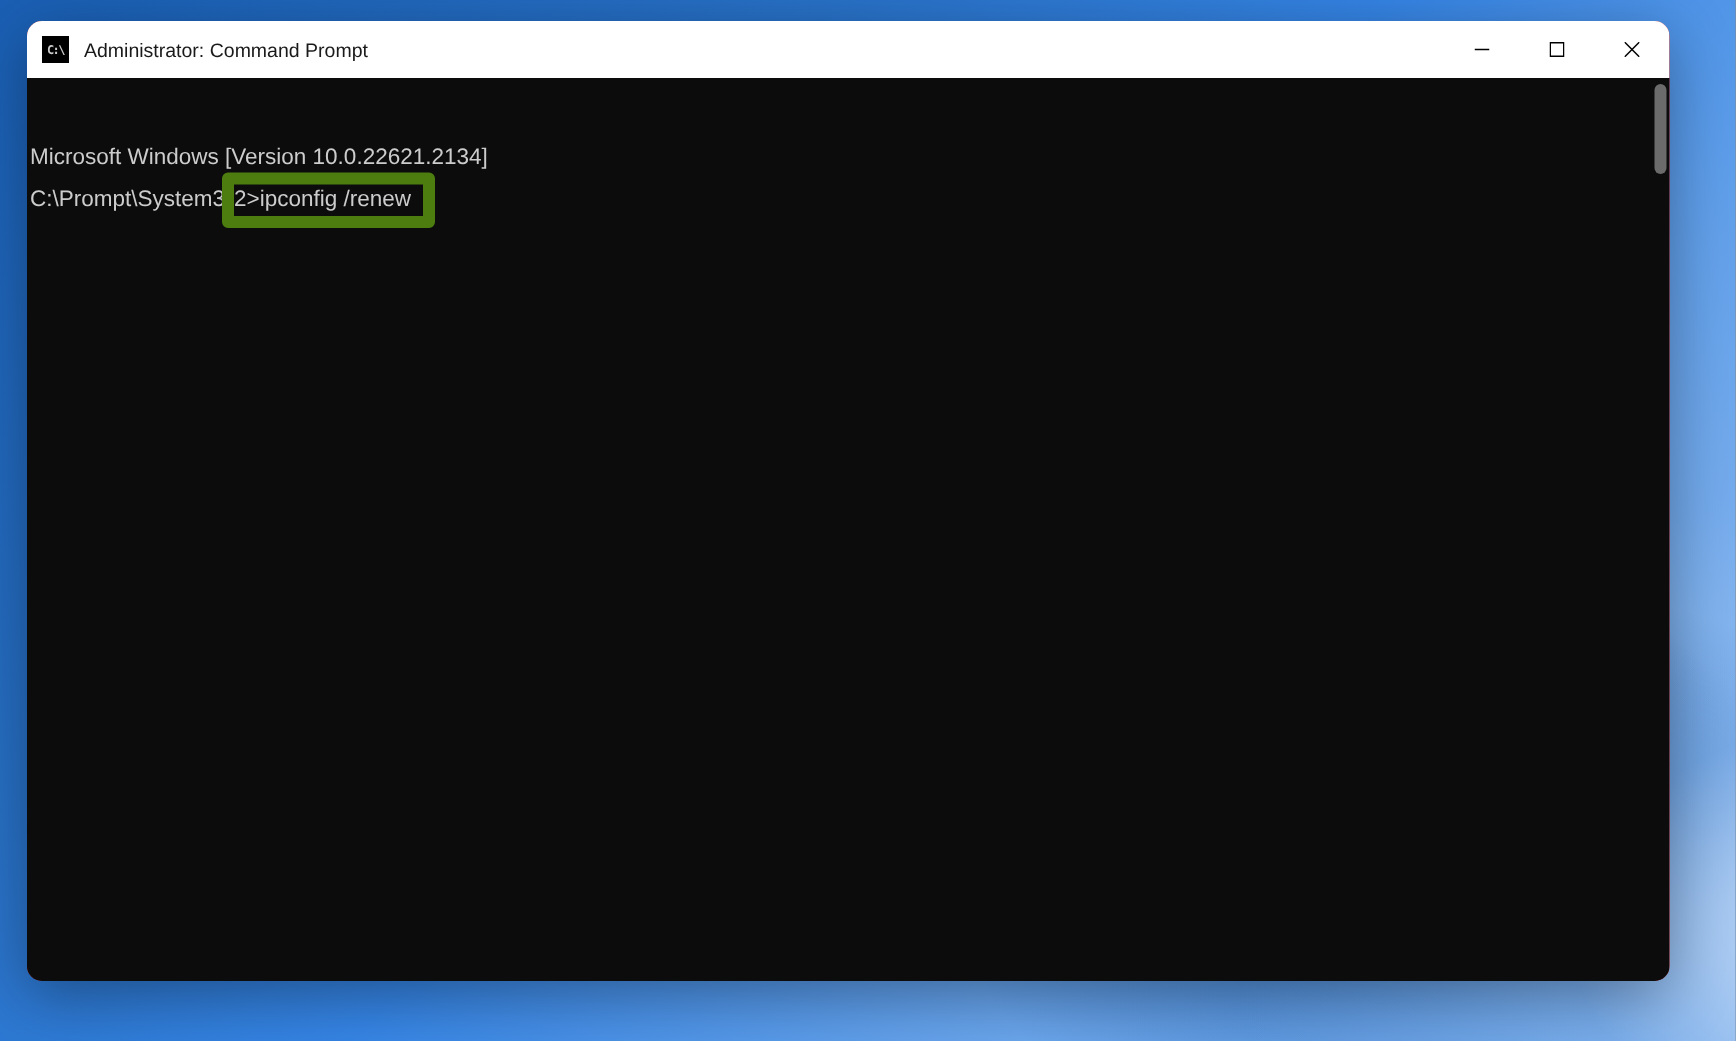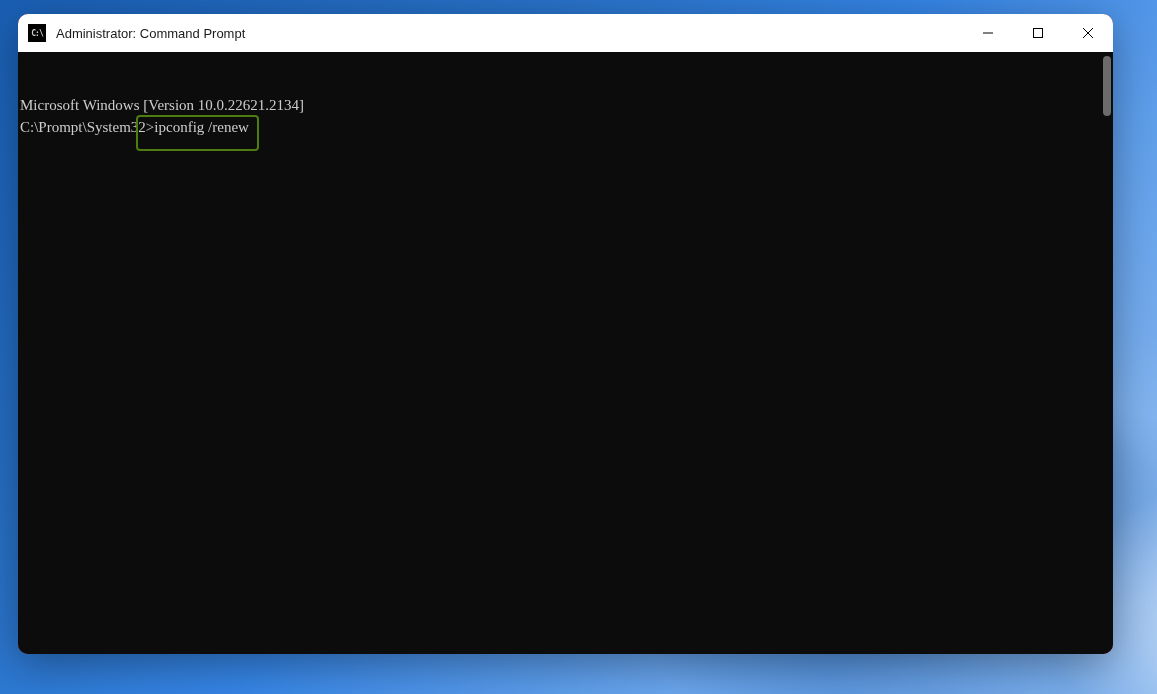--- a/index.html
+++ b/index.html
@@ -73,34 +73,34 @@
       justify-content: center;
       font-family: "Segoe UI Symbol", sans-serif;
       font-size: 11px;
       color: #000;
       cursor: default;
     }
     .terminal {
       flex: 1;
       background: #0c0c0c;
       color: #cccccc;
-      font-family: Liberation Serif, serif;
+      font-family: Liberation Sans, sans-serif;
       font-size: 15px;
       line-height: 1.35;
       padding: 2px 2px 2px 2px;
       position: relative;
       white-space: pre;
       overflow: hidden;
     }
     .terminal-line { display: block; }
     .highlight-box {
       display: inline-block;
-      border: 2px solid #4d7c0f;
+      border: 8px solid #4d7c0f;
       border-radius: 4px;
-      padding: 0px 4px 12px 0px;
+      padding: 0px 4px 1px 0px;
       margin-left: -2px;
     }
     .scrollbar {
       position: absolute;
       right: 2px;
       top: 4px;
       width: 8px;
       height: 60px;
       background: #6b6b6b;
       border-radius: 4px;

